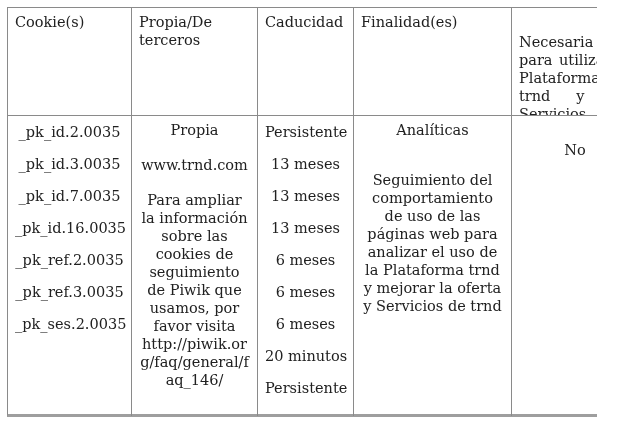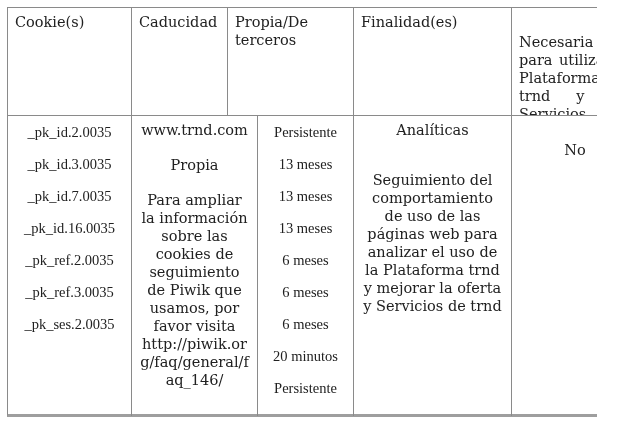--- a/index.html
+++ b/index.html
@@ -39,55 +39,55 @@
   .cell:last-child { border-right: none; }
   .row-header .cell { border-bottom: 1px solid #8a8a8a; }
   .c1 { width: 124px; flex: 0 0 auto; }
   .c2 { width: 126px; flex: 0 0 auto; }
   .c3 { width: 96px;  flex: 0 0 auto; }
   .c4 { width: 158px; flex: 0 0 auto; }
   .c5 { flex: 1 1 auto; margin-top: 20px; }
   .hcell { text-align: left; }
   .hcell.justify { text-align: justify; }
   .bcell { text-align: center; }
-  .list { padding-top: 0; padding-bottom: 12px; line-height: 32px; font-family: Liberation Serif, serif; }
+  .list { padding-top: 0; padding-bottom: 12px; line-height: 32px; }
   .line { white-space: nowrap; }
   .block { margin: 0 0 17px 0; overflow-wrap: anywhere; }
   .block:last-child { margin-bottom: 0; }
   .para { overflow-wrap: anywhere; }
 </style>
 </head>
 <body>
 
 <div class="page">
   <div class="ctable">
 
     <div class="row row-header">
       <div class="cell c1 hcell">Cookie(s)</div>
+      <div class="cell c2 hcell">Propia/De terceros</div>
       <div class="cell c3 hcell">Caducidad</div>
-      <div class="cell c2 hcell">Propia/De terceros</div>
       <div class="cell c4 hcell">Finalidad(es)</div>
       <div class="cell c5 hcell justify">Necesaria para utilizar la Plataforma de trnd y los Servicios</div>
     </div>
 
     <div class="row row-body">
 
       <div class="cell c1 bcell list">
         <div class="line">_pk_id.2.0035</div>
         <div class="line">_pk_id.3.0035</div>
         <div class="line">_pk_id.7.0035</div>
         <div class="line">_pk_id.16.0035</div>
         <div class="line">_pk_ref.2.0035</div>
         <div class="line">_pk_ref.3.0035</div>
         <div class="line">_pk_ses.2.0035</div>
       </div>
 
       <div class="cell c2 bcell">
+        <div class="block">Propia</div>
         <div class="block">www.trnd.com</div>
-        <div class="block">Propia</div>
         <div class="block">Para ampliar la información sobre las cookies de seguimiento de Piwik que usamos, por favor visita http://piwik.org/faq/general/faq_146/</div>
       </div>
 
       <div class="cell c3 bcell list">
         <div class="line">Persistente</div>
         <div class="line">13 meses</div>
         <div class="line">13 meses</div>
         <div class="line">13 meses</div>
         <div class="line">6 meses</div>
         <div class="line">6 meses</div>

